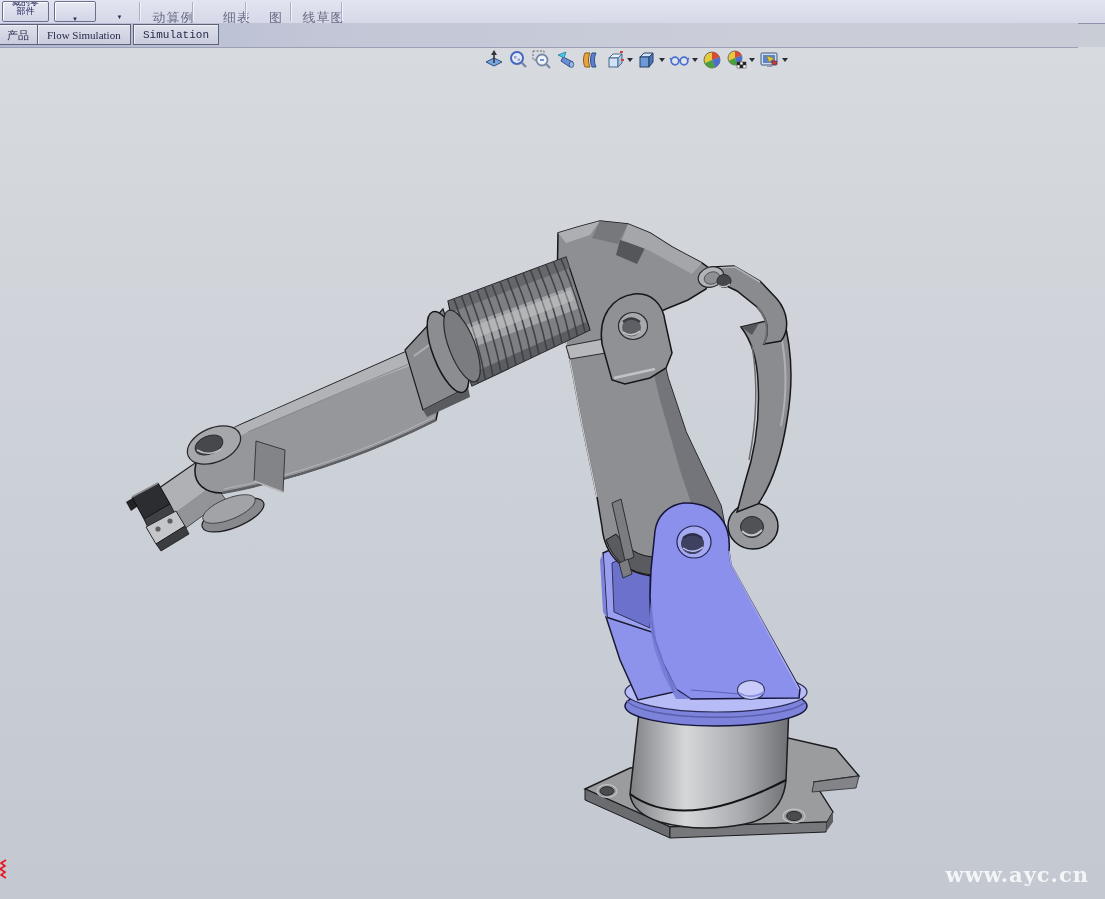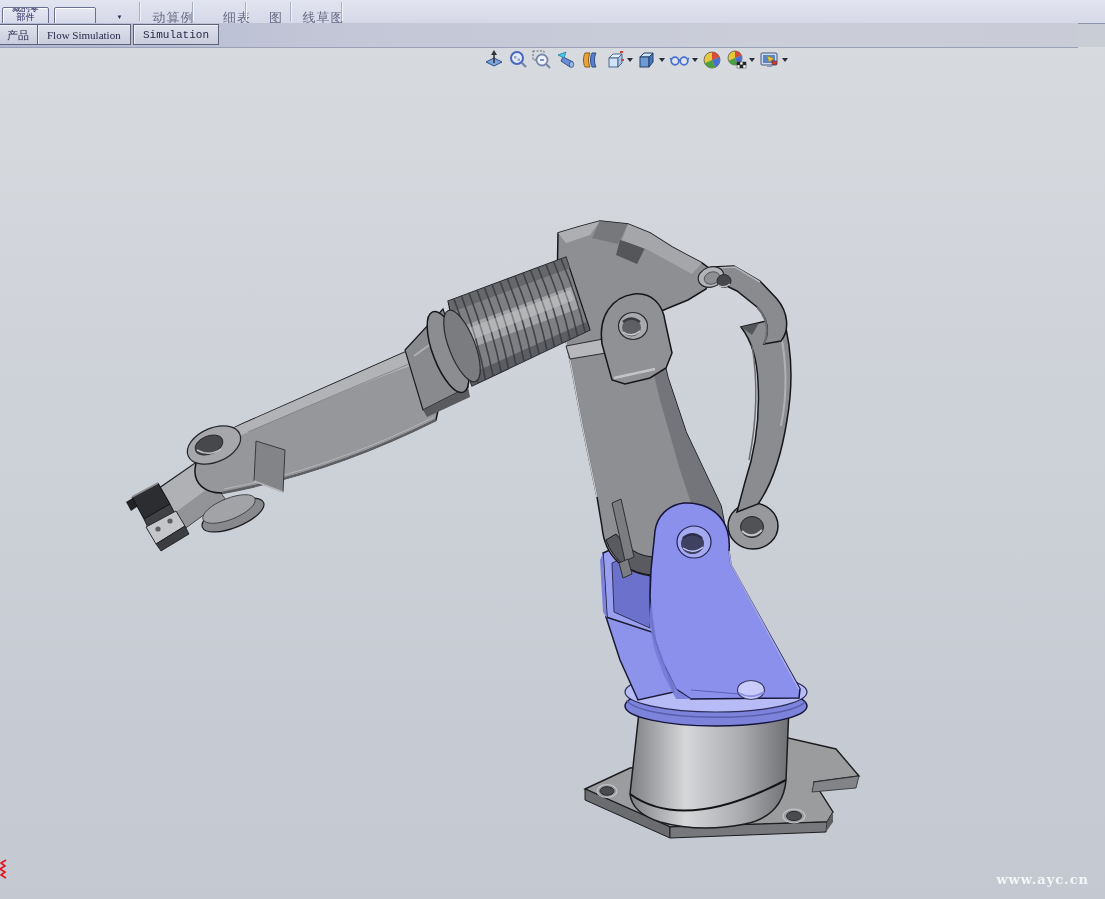--- a/index.html
+++ b/index.html
@@ -9,21 +9,21 @@
   
   #viewport{position:absolute;left:0;top:47px;width:1105px;height:852px;
     background:linear-gradient(180deg,#d7dade 0%,#cdd1d8 45%,#c3c8d1 100%);}
   #model-svg{position:absolute;left:0;top:0;width:1105px;height:899px;}
 
   
   #row1{position:absolute;left:0;top:0;width:1105px;height:23px;
     background:linear-gradient(180deg,#e2e4f0,#d6d8e8);border-bottom:1px solid #8e93ac;}
   .tbtn{position:absolute;top:1px;height:21px;background:linear-gradient(180deg,#e6e8f2,#d2d5e6);
     border:1px solid #6a6f8e;border-radius:2px;box-shadow:inset 1px 1px 0 #ffffff;
-    color:#1c1e56;font-size:9px;line-height:9px;text-align:center;overflow:hidden;box-sizing:border-box;margin-top:6px;}
+    color:#1c1e56;font-size:9px;line-height:9px;text-align:center;overflow:hidden;box-sizing:border-box;}
   .tbtn .clip2{margin-top:-4px;}
   .flatbtn{position:absolute;top:1px;height:21px;overflow:hidden;text-align:center;}
   .flatbtn .arrow, .tbtn .arrow{display:block;font-size:6px;color:#2a2c52;margin-top:13px;}
   .deadlabel{position:absolute;top:8px;height:32px;overflow:hidden;text-align:center;color:#686c84;padding-left:8px;}
   .deadlabel span{display:inline-block;margin-top:-7px;font-size:13px;letter-spacing:1px;white-space:nowrap;}
   .vsep{position:absolute;top:2px;width:1px;height:19px;background:#aab0c4;box-shadow:1px 0 0 #f0f2f8;}
 
   
   #row2{position:absolute;left:0;top:23px;width:1078px;height:24px;
     background:linear-gradient(90deg,#b2b8d4 0%,#c2c6d6 30%,#cbced9 70%,#c9ccd7 100%);
@@ -34,21 +34,21 @@
 
   
   #hud{position:absolute;left:483px;top:26px;height:21px;display:flex;align-items:center;gap:2px;}
   .hud-btn{display:flex;align-items:center;height:20px;padding:0 1px;cursor:default;}
   .hud-btn svg{display:block;}
   .dd{width:0;height:0;border-left:3px solid transparent;border-right:3px solid transparent;
       border-top:4px solid #2a2c38;margin-left:2px;}
 
   
   #watermark{position:absolute;right:16px;bottom:12px;font-family:"DejaVu Serif",serif;
-    font-weight:bold;font-size:13px;color:#f7f8fa;opacity:.95;letter-spacing:1px;}
+    font-weight:bold;font-size:21px;color:#f7f8fa;opacity:.95;letter-spacing:1px;}
 </style>
 </head>
 <body>
 
 <div id="stage">
 
   <div id="viewport"></div>
 
   <svg id="model-svg" viewBox="0 0 1105 899">
     <defs>

